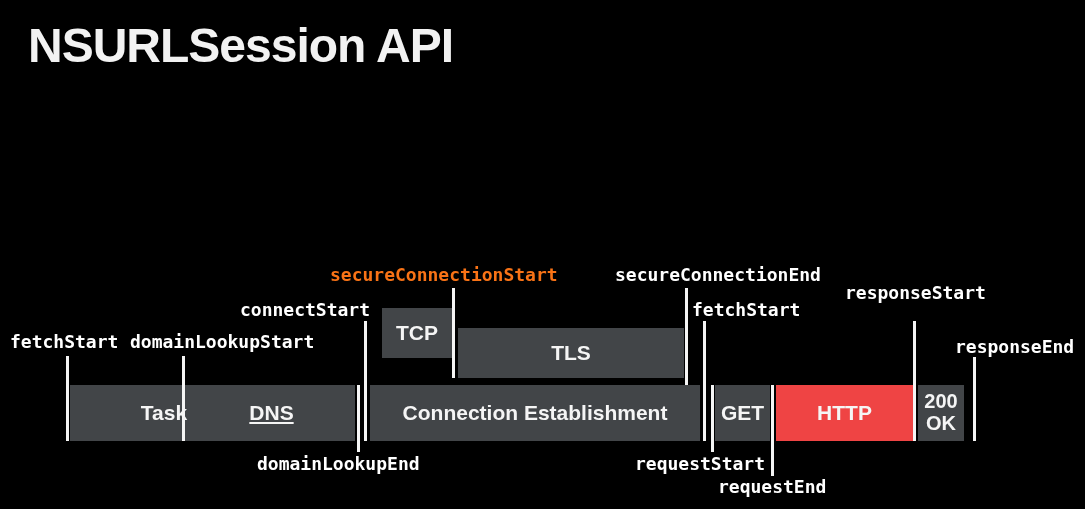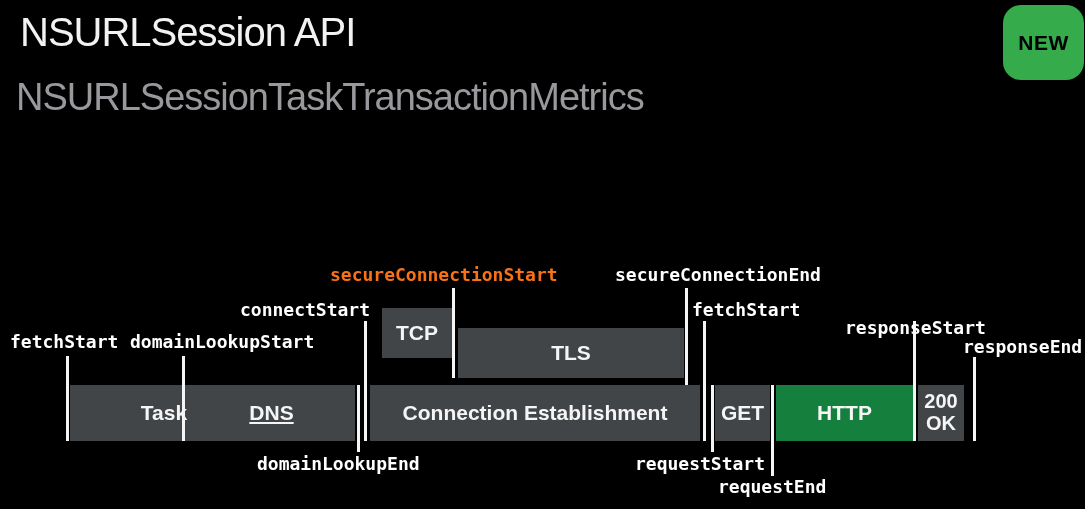--- a/index.html
+++ b/index.html
@@ -5,22 +5,22 @@
   html,body{margin:0;padding:0;background:#000;}
   .slide{
     position:relative;
     width:1085px;height:509px;
     background:#000;
     overflow:hidden;
     font-family:"Liberation Sans",sans-serif;
   }
   .title{
     position:absolute;left:16px;top:6px;
-    font-size:40px;font-weight:400;letter-spacing:-1px;
-    color:#f2f2f2;margin:4px;
+    font-size:48px;font-weight:700;letter-spacing:-1px;
+    color:#f2f2f2;margin:12px;
   }
   .subtitle{
     position:absolute;left:16px;top:76px;
     font-size:38px;font-weight:400;letter-spacing:-1px;
     color:#98989d;margin:0;
   }
   .badge{
     position:absolute;left:1003px;top:5px;
     width:81px;height:75px;border-radius:18px;
     display:flex;align-items:center;justify-content:center;
@@ -40,48 +40,46 @@
     font-family:"DejaVu Sans Mono",monospace;
     font-size:18px;font-weight:700;line-height:20px;
     color:#ffffff;white-space:nowrap;
   }
 </style>
 </head>
 <body>
 
 <div class="slide" style="background: rgb(0, 0, 0);">
   <h1 class="title" style="color: rgb(242, 242, 242);">NSURLSession API</h1>
-  <h2 class="subtitle" style="color: rgb(152, 152, 157);">NSURLSessionTaskTransactionMetrics</h2>
-  <div class="badge" style="background: rgb(53, 171, 76);">NEW</div>
   <div id="timeline-layer">
       <div class="tl-box" style="left: 382px; top: 308px; width: 70px; height: 50px; background: rgb(66, 69, 72);">TCP</div>
       <div class="tl-box" style="left: 458px; top: 328px; width: 226px; height: 50px; background: rgb(66, 69, 72);">TLS</div>
       <div class="tl-box" style="left: 70px; top: 385px; width: 108px; height: 56px; background: rgb(66, 69, 72); padding-left: 40px;">Task</div>
       <div class="tl-box" style="left: 188px; top: 385px; width: 167px; height: 56px; background: rgb(66, 69, 72); text-decoration: underline;">DNS</div>
       <div class="tl-box" style="left: 370px; top: 385px; width: 330px; height: 56px; background: rgb(66, 69, 72);">Connection Establishment</div>
       <div class="tl-box" style="left: 715px; top: 385px; width: 55px; height: 56px; background: rgb(66, 69, 72);">GET</div>
-      <div class="tl-box" style="left: 776px; top: 385px; width: 137px; height: 56px; background: #15803d;">HTTP</div>
+      <div class="tl-box" style="left: 776px; top: 385px; width: 137px; height: 56px; background: #ef4444;">HTTP</div>
       <div class="tl-box" style="left: 918px; top: 385px; width: 46px; height: 56px; background: rgb(66, 69, 72); font-size: 20px;">200
 OK</div>
       <div class="tl-tick" style="left: 66px; top: 356px; height: 85px; background: rgb(245, 245, 245);"></div>
       <div class="tl-tick" style="left: 182px; top: 356px; height: 85px; background: rgb(245, 245, 245);"></div>
       <div class="tl-tick" style="left: 357px; top: 385px; height: 67px; background: rgb(245, 245, 245);"></div>
       <div class="tl-tick" style="left: 364px; top: 321px; height: 120px; background: rgb(245, 245, 245);"></div>
       <div class="tl-tick" style="left: 452px; top: 288px; height: 90px; background: rgb(245, 245, 245);"></div>
       <div class="tl-tick" style="left: 685px; top: 288px; height: 97px; background: rgb(245, 245, 245);"></div>
       <div class="tl-tick" style="left: 703px; top: 321px; height: 120px; background: rgb(245, 245, 245);"></div>
       <div class="tl-tick" style="left: 711px; top: 385px; height: 67px; background: rgb(245, 245, 245);"></div>
       <div class="tl-tick" style="left: 771px; top: 385px; height: 91px; background: rgb(245, 245, 245);"></div>
       <div class="tl-tick" style="left: 913px; top: 321px; height: 120px; background: rgb(245, 245, 245);"></div>
       <div class="tl-tick" style="left: 973px; top: 357px; height: 84px; background: rgb(245, 245, 245);"></div>
       <div class="tl-label" style="left: 10px; top: 332px; color: rgb(255, 255, 255);">fetchStart</div>
       <div class="tl-label" style="left: 130px; top: 332px; color: rgb(255, 255, 255);">domainLookupStart</div>
       <div class="tl-label" style="left: 240px; top: 300px; color: rgb(255, 255, 255);">connectStart</div>
       <div class="tl-label" style="left: 330px; top: 265px; color: #f97316;">secureConnectionStart</div>
       <div class="tl-label" style="left: 615px; top: 265px; color: rgb(255, 255, 255);">secureConnectionEnd</div>
       <div class="tl-label" style="left: 692px; top: 300px; color: rgb(255, 255, 255);">fetchStart</div>
-      <div class="tl-label" style="left: 845px; top: 318px; color: rgb(255, 255, 255);">responseStart</div>
-      <div class="tl-label" style="left: 955px; top: 337px; color: rgb(255, 255, 255); margin-left: 8px;">responseEnd</div>
+      <div class="tl-label" style="left: 845px; top: 283px; color: rgb(255, 255, 255);">responseStart</div>
+      <div class="tl-label" style="left: 955px; top: 337px; color: rgb(255, 255, 255);">responseEnd</div>
       <div class="tl-label" style="left: 257px; top: 454px; color: rgb(255, 255, 255);">domainLookupEnd</div>
       <div class="tl-label" style="left: 635px; top: 454px; color: rgb(255, 255, 255);">requestStart</div>
       <div class="tl-label" style="left: 718px; top: 477px; color: rgb(255, 255, 255);">requestEnd</div>
     </div>
 </div>
 
 </body></html>

